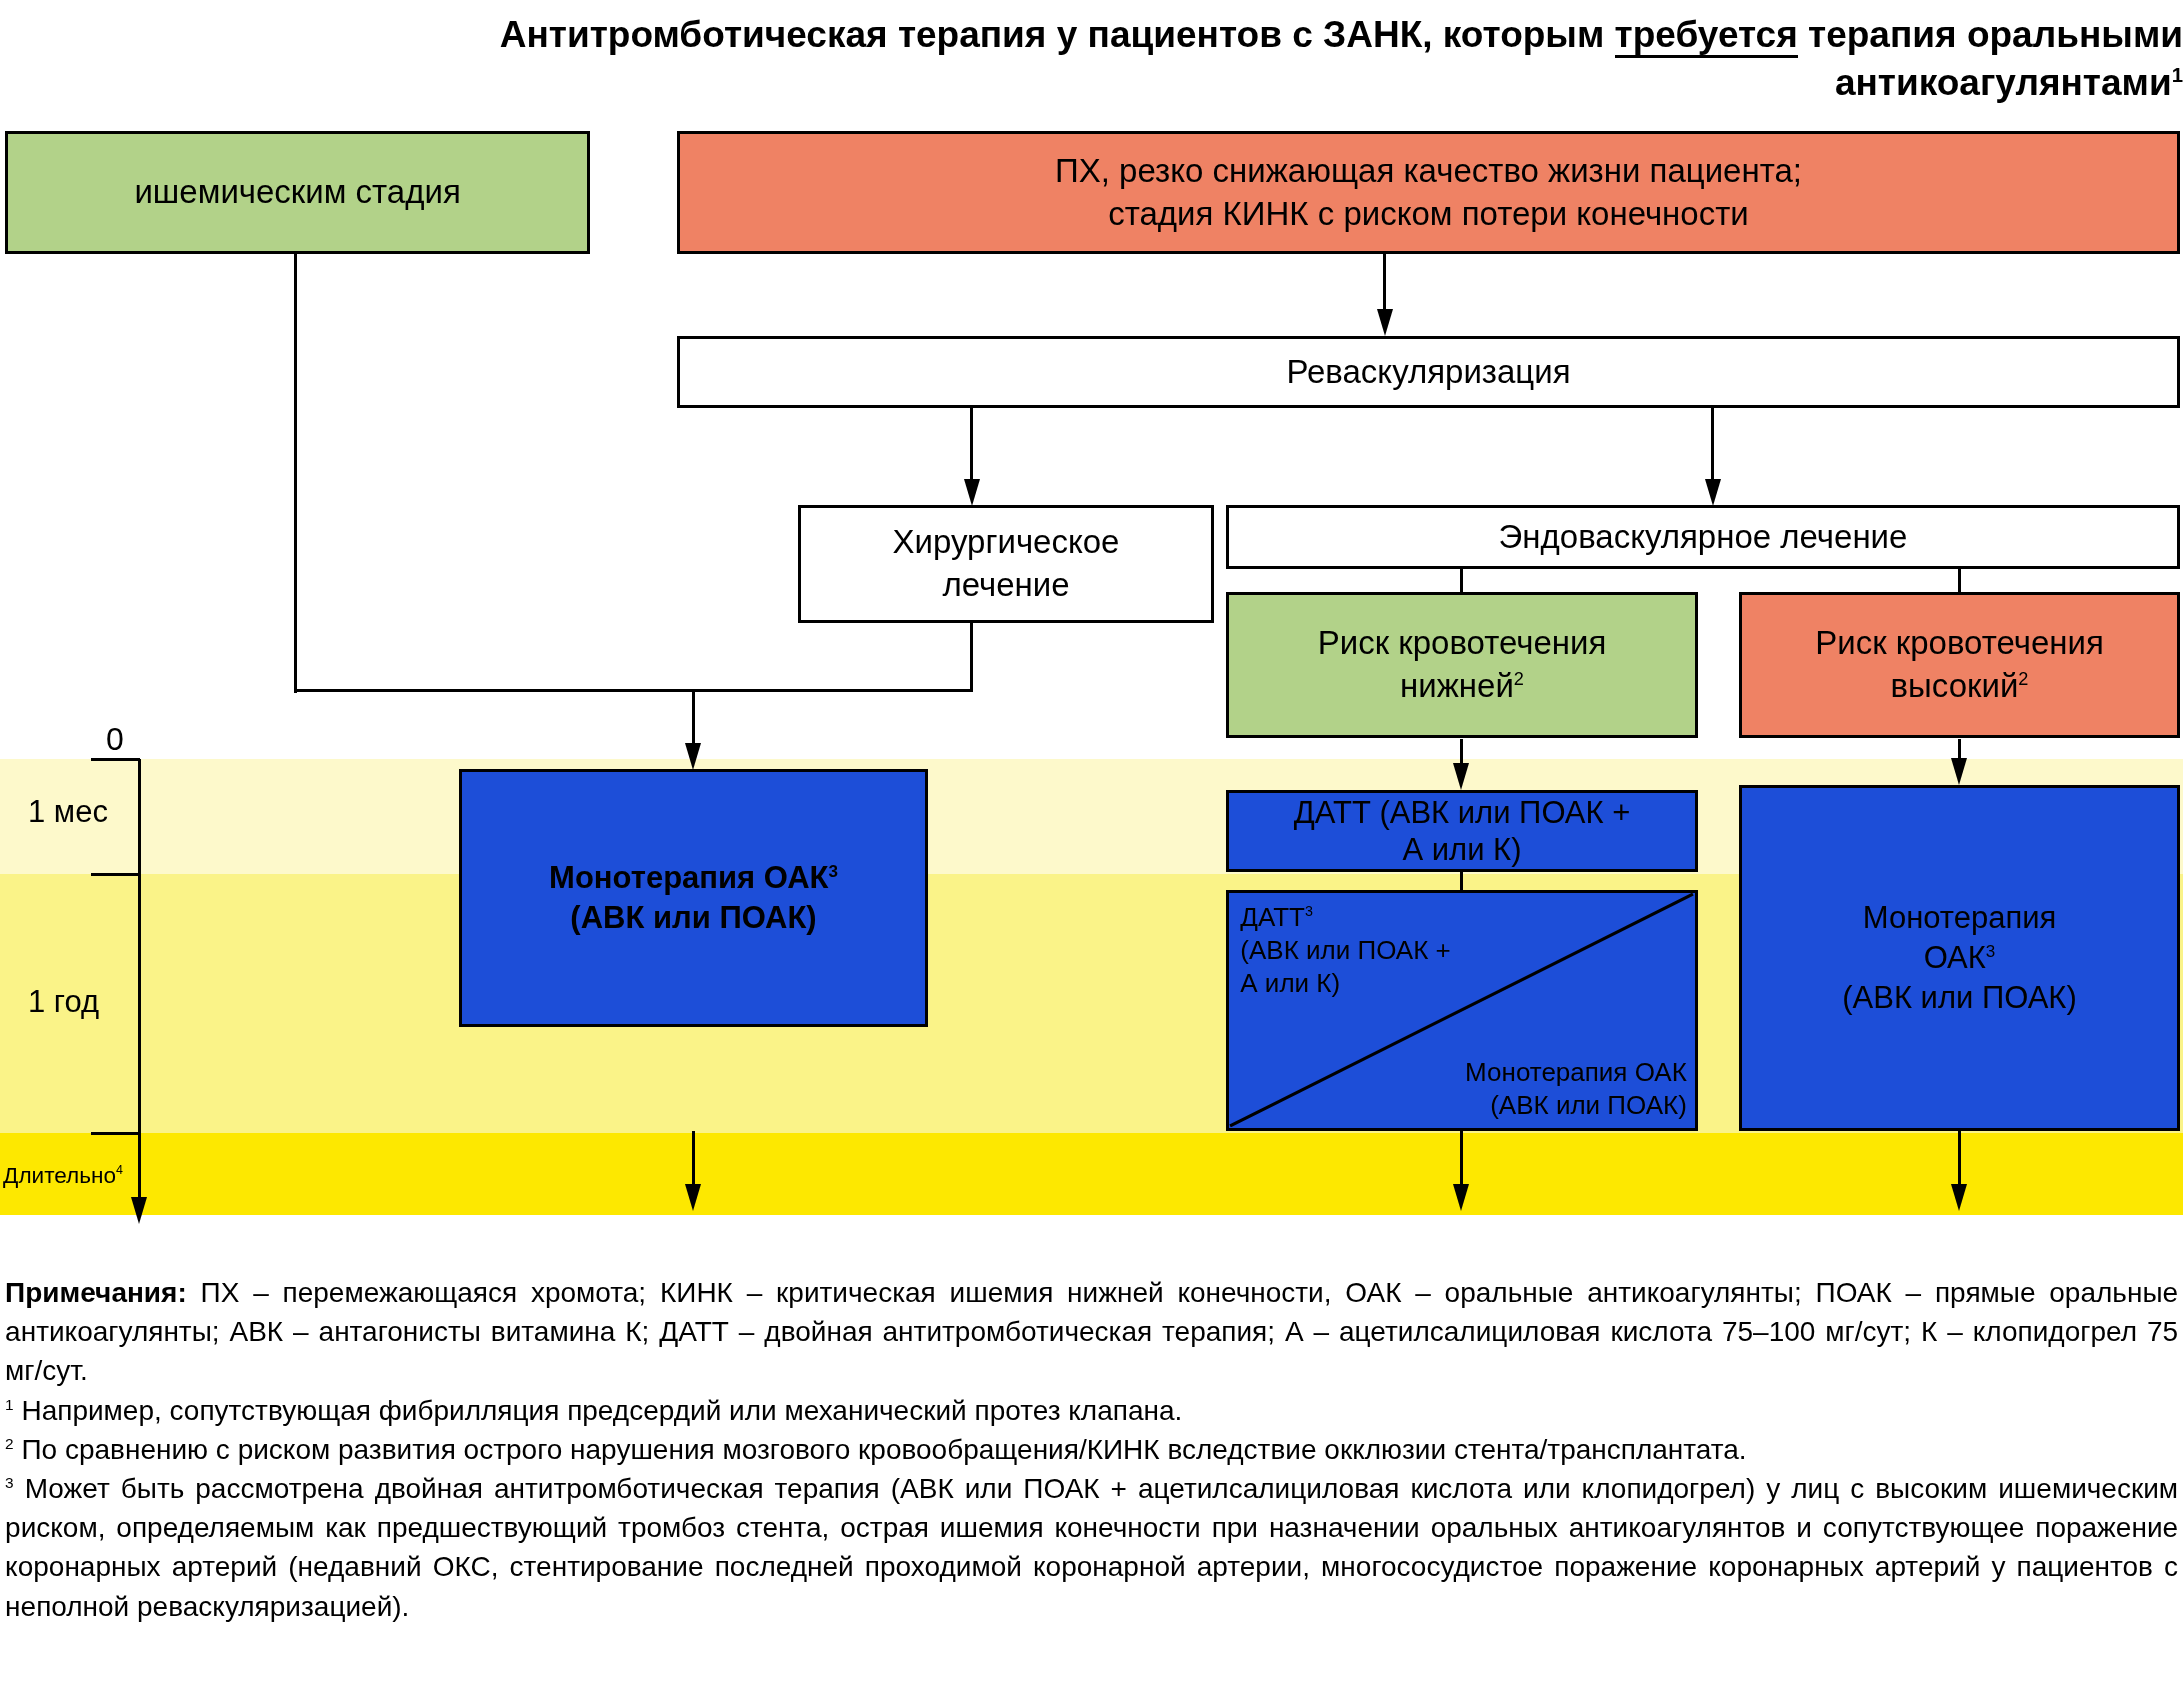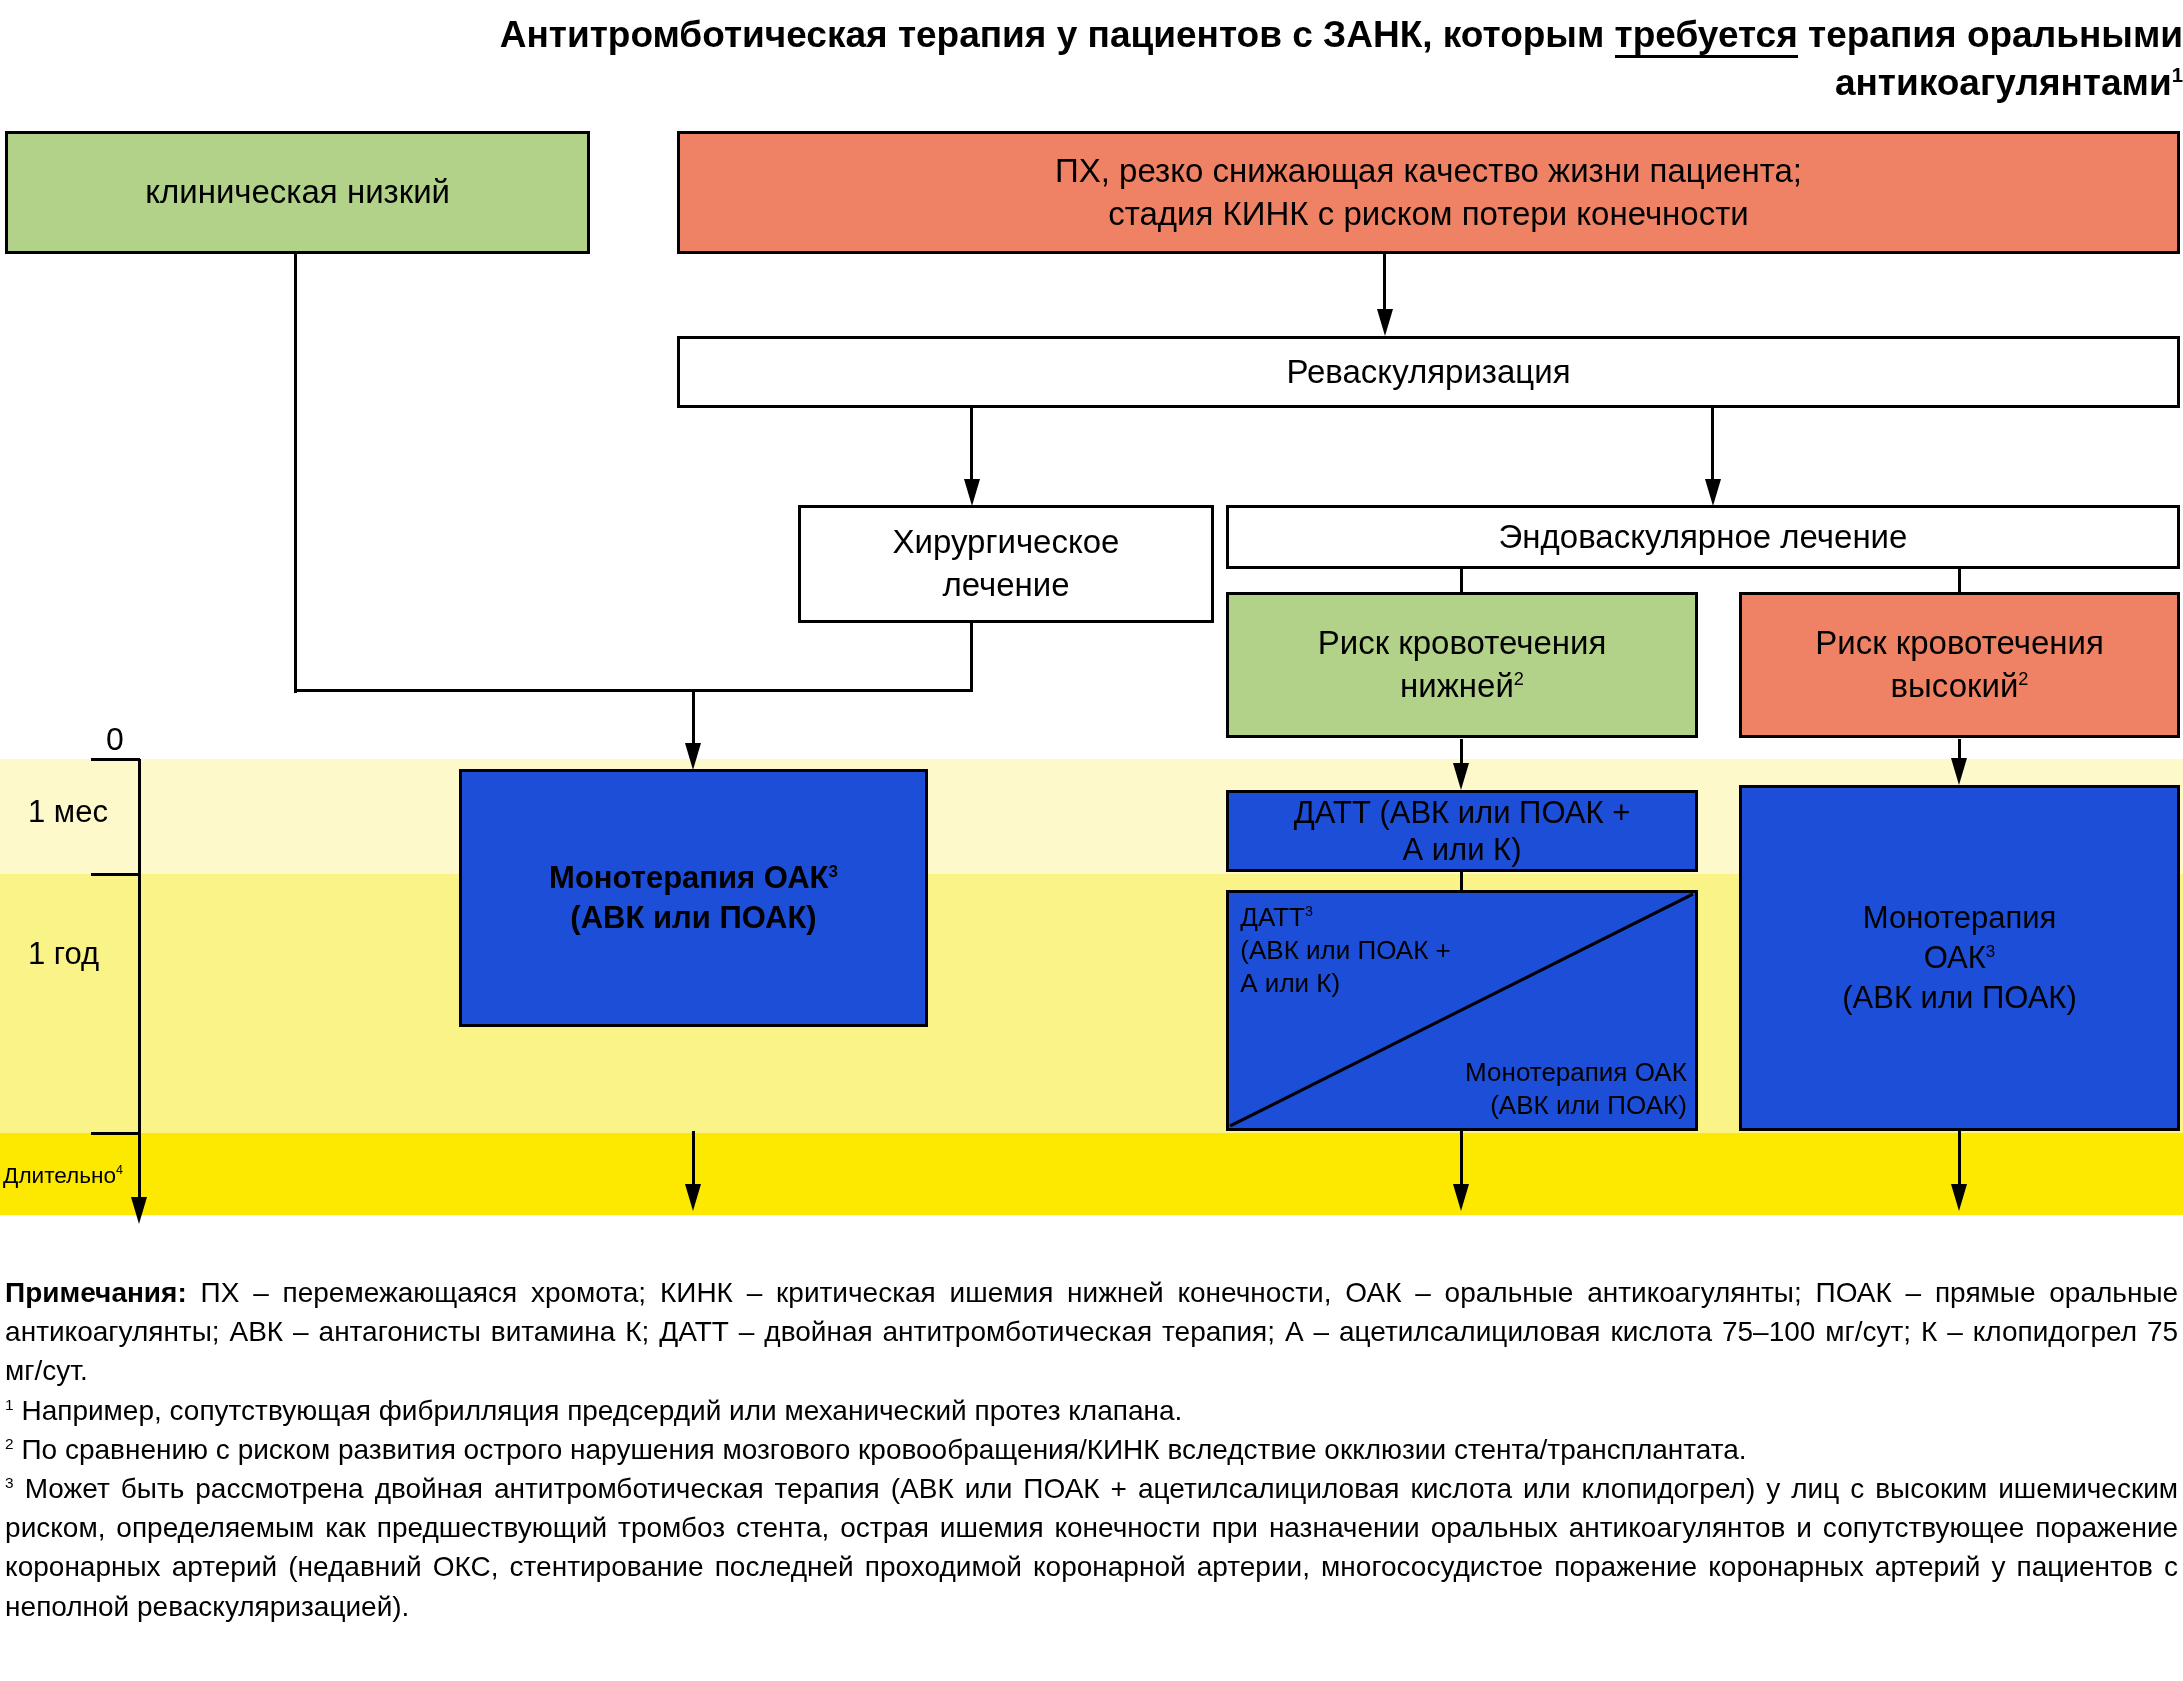--- a/index.html
+++ b/index.html
@@ -47,21 +47,21 @@
   .vline{position:absolute;width:3.1px;background:#000;z-index:3;}
   .hline{position:absolute;height:3.1px;background:#000;z-index:3;}
   .head{position:absolute;width:0;height:0;border-left:8.2px solid transparent;
         border-right:8.2px solid transparent;border-top:27px solid #000;z-index:3;}
 
   
   .tl-zero{position:absolute;left:92px;top:721px;width:46px;text-align:center;
            font-size:32px;z-index:3;}
   .tl-label{position:absolute;z-index:3;font-size:31px;}
   .tl-month{left:28px;top:794px;}
-  .tl-year{left:28px;top:936px;}
+  .tl-year{left:28px;top:984px;}
   .tl-long{left:3.1px;top:1163px;font-size:22.6px;}
   .tick{position:absolute;left:91px;width:49px;height:2.6px;background:#000;z-index:3;}
 
   
   .notes{position:absolute;left:5.1px;top:1230px;width:2173px;font-size:28px;
          line-height:1.4;text-align:justify;z-index:2;margin-top:43px;}
   .notes p{margin:0;}
 </style>
 </head>
 <body>
@@ -81,21 +81,21 @@
   <div class="tick" style="top:758px;"></div>
   <div class="tick" style="top:873px;"></div>
   <div class="tick" style="top:1132px;"></div>
   <div class="vline" style="left:138px;top:759px;height:439px;"></div>
   <div class="head" style="left:131px;top:1197px;"></div>
   <div class="tl-label tl-month">1 мес</div>
   <div class="tl-label tl-year">1 год</div>
   <div class="tl-label tl-long"><span>Длительно</span><sup>4</sup></div>
 
   <div class="box green b-preclinical">
-    <div>клиническая низкий</div>
+    <div>ишемическим стадия</div>
   </div>
   <div class="box salmon b-ph">
     <div>ПХ, резко снижающая качество жизни пациента;</div>
     <div>стадия КИНК с риском потери конечности</div>
   </div>
 
   <div class="vline" style="left:1383px;top:254px;height:56px;"></div>
   <div class="head" style="left:1377px;top:309px;"></div>
 
   <div class="box b-revasc">

